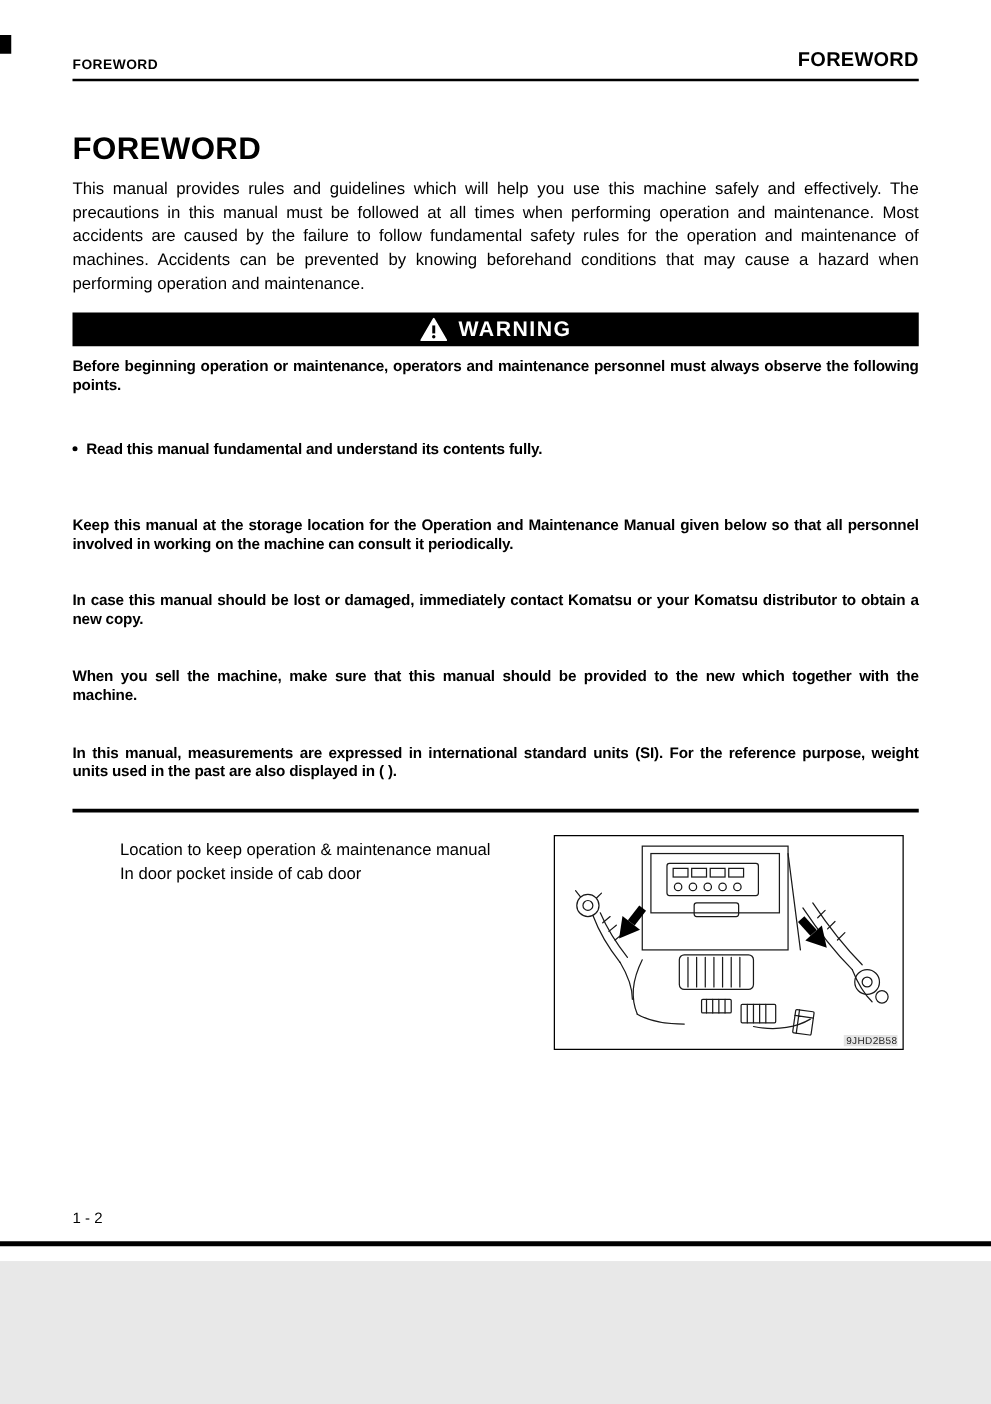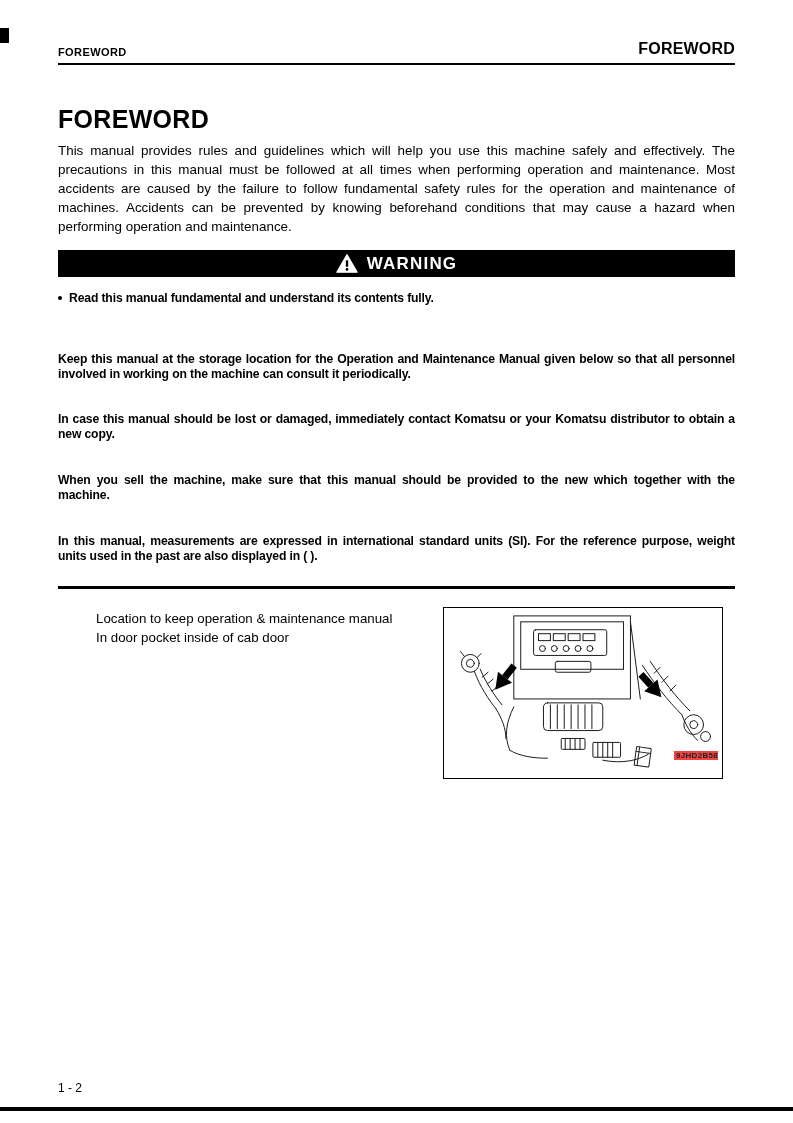--- a/index.html
+++ b/index.html
@@ -1,19 +1,19 @@
 <!DOCTYPE html>
 <html><head>
 <meta charset="utf-8">
 <style>
   html, body { margin: 0; padding: 0; background: #e8e8e8; }
   .page {
     position: relative;
     width: 793px;
-    height: 1123px;
+    height: 1009px;
     margin: 0 auto;
     background: #ffffff;
     font-family: "Liberation Sans", sans-serif;
     color: #000;
     overflow: hidden;
   }
   .margins { padding: 0 58px; }
 
   
   .corner-mark {
@@ -85,23 +85,23 @@
     width: 330px;
   }
   .figure-box {
     position: absolute; left: 385px; top: 0;
     width: 280px; height: 172px;
     border: 1px solid #000; background: #fff;
     box-sizing: border-box;
   }
   .figure-box svg { display: block; width: 100%; height: 100%; }
   .fig-code {
-    position: absolute; right: 4px; bottom: 18px;
+    position: absolute; right: 4px; bottom: 2px;
     font-size: 8px; letter-spacing: 0.3px; color: #222;
-    background: #ef4444; padding-left: 2px; font-weight: bold;
+    background: #e5e5e5; padding-left: 2px;
   }
 
   
   .page-num {
     position: absolute; left: 58px; bottom: 28px;
     font-size: 12px;
     text-align: center;
   }
 </style>
 </head>
@@ -126,20 +126,21 @@
     <div class="warn-banner">
       <svg class="warn-tri" viewBox="0 0 24 22" aria-hidden="true">
         <path d="M12 1 L23 20 L1 20 Z" fill="#ffffff" stroke="#ffffff" stroke-width="1.5" stroke-linejoin="round"></path>
         <rect x="10.7" y="7" width="2.6" height="7" fill="#000"></rect>
         <circle cx="12" cy="17" r="1.5" fill="#000"></circle>
       </svg>
       <span class="warn-label">WARNING</span>
     </div>
 
     <div class="warnbody">
+      <p class="wblock warn-intro">Before beginning operation or maintenance, operators and maintenance personnel must always observe the following points.</p>
 
       <div style="height:14px"></div>
 
       <div class="bullet-row">
         <span class="bullet-dot"></span>
         <span>Read this manual fundamental and understand its contents fully.</span>
       </div>
 
       <div style="height:12px"></div>
 

